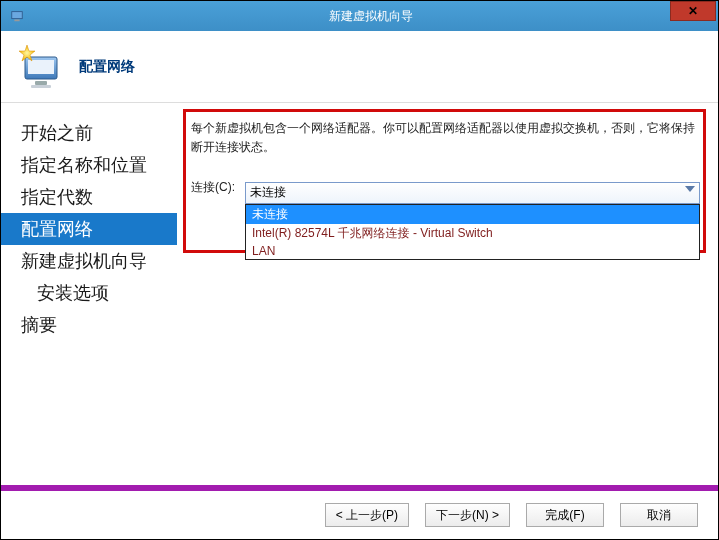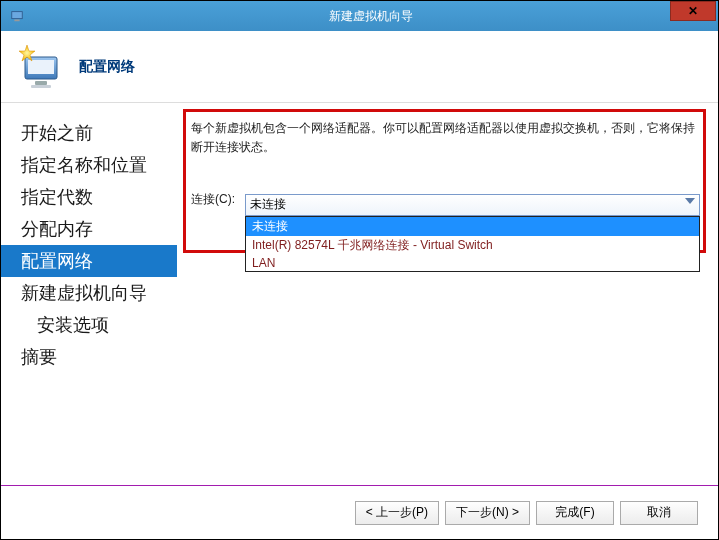--- a/index.html
+++ b/index.html
@@ -15,31 +15,31 @@
     .header-title { font-size: 14px; color: #003a7a; font-weight: bold; }
 
     .body { display: flex; height: 380px; }
     .sidebar { width: 176px; background: #fff; padding-top: 14px; }
     .sidebar-item { font-size: 18px; color: #1a1a1a; padding: 4px 0 4px 20px; cursor: pointer; }
     .sidebar-item.sub { padding-left: 36px; }
     .sidebar-item.active { background: #1979ca; color: #fff; }
 
     .main { flex: 1; padding: 16px 18px 0 14px; position: relative; }
     .highlight { position: absolute; inset: 6px 12px 230px 6px; border: 3px solid #d10a0a; z-index: 5; pointer-events: none; }
-    .description { font-size: 12px; color: #222; line-height: 1.55; margin-bottom: 26px; }
+    .description { font-size: 12px; color: #222; line-height: 1.55; margin-bottom: 14px; }
     .row { display: flex; align-items: center; gap: 6px; margin-top: 2px; }
     .row-label { font-size: 12px; color: #222; white-space: nowrap; min-width: 48px; }
     .select-wrap { position: relative; flex: 1; margin-top: 12px; }
     .select { width: 100%; height: 22px; font-size: 12px; padding: 1px 20px 1px 4px; border: 1px solid #7a9acb; background: linear-gradient(#fff, #eef4fb); cursor: pointer; }
     .select-arrow { position: absolute; right: 5px; top: 4px; width: 0; height: 0; border-left: 5px solid transparent; border-right: 5px solid transparent; border-top: 6px solid #5a7aa8; pointer-events: none; }
     .dropdown { position: absolute; top: 22px; left: 0; right: 0; border: 1px solid #222; background: #fff; z-index: 10; }
     .option { font-size: 12px; padding: 1px 6px; color: #7f1d1d; cursor: pointer; }
     .option.selected { background: #1e90ff; color: #fff; }
 
-    .footer { position: absolute; bottom: 0; left: 0; right: 0; height: 54px; display: flex; align-items: center; justify-content: flex-end; gap: 6px; padding-right: 20px; border-top: 1px solid #a21caf; background: #fff; }
+    .footer { position: absolute; bottom: 0; left: 0; right: 0; height: 54px; display: flex; align-items: center; justify-content: flex-end; gap: 16px; padding-right: 20px; border-top: 6px solid #a21caf; background: #fff; }
     .btn { min-width: 78px; height: 24px; font-size: 12px; border: 1px solid #aaa; background: linear-gradient(#fefefe, #ececec); cursor: pointer; padding: 0 10px; }
   </style>
 </head>
 <body>
 
 <div class="titlebar">
   <span class="title-icon">
     <svg viewBox="0 0 16 16">
         <rect x="2" y="3" width="12" height="8" fill="#6aa8e0" stroke="#2d5a8c"></rect>
         <rect x="5" y="12" width="6" height="2" fill="#999"></rect>
@@ -72,21 +72,20 @@
     </svg>
   </div>
   <div class="header-title">配置网络</div>
 </div>
 
 <div class="body">
   <div class="sidebar">
     <div class="sidebar-item">开始之前</div>
     <div class="sidebar-item">指定名称和位置</div>
     <div class="sidebar-item">指定代数</div>
-    <div class="sidebar-item">分配内存</div>
     <div class="sidebar-item active">配置网络</div>
     <div class="sidebar-item">新建虚拟机向导</div>
     <div class="sidebar-item sub">安装选项</div>
     <div class="sidebar-item">摘要</div>
   </div>
 
   <div class="main">
     <div class="highlight"></div>
     <div class="description">每个新虚拟机包含一个网络适配器。你可以配置网络适配器以使用虚拟交换机，否则，它将保持断开连接状态。</div>
     <div class="row">

